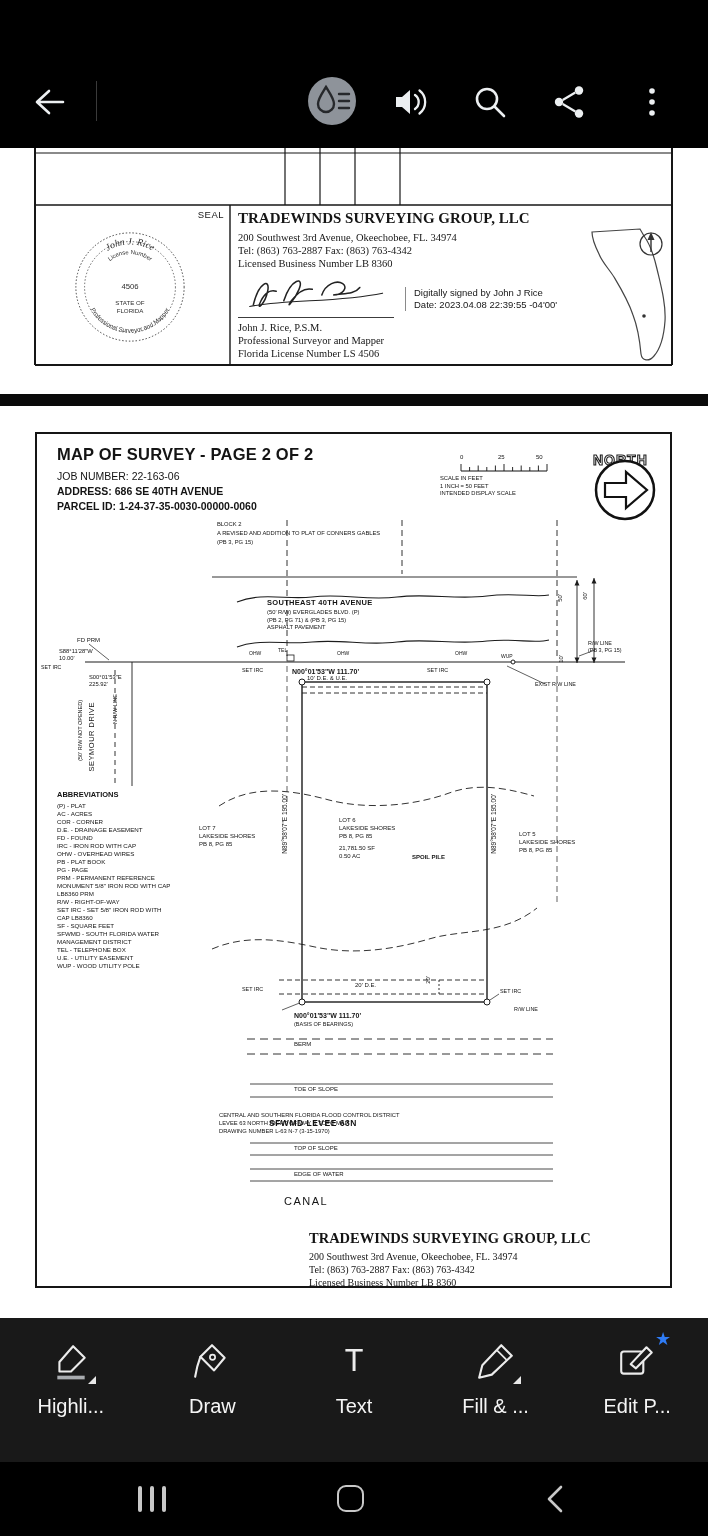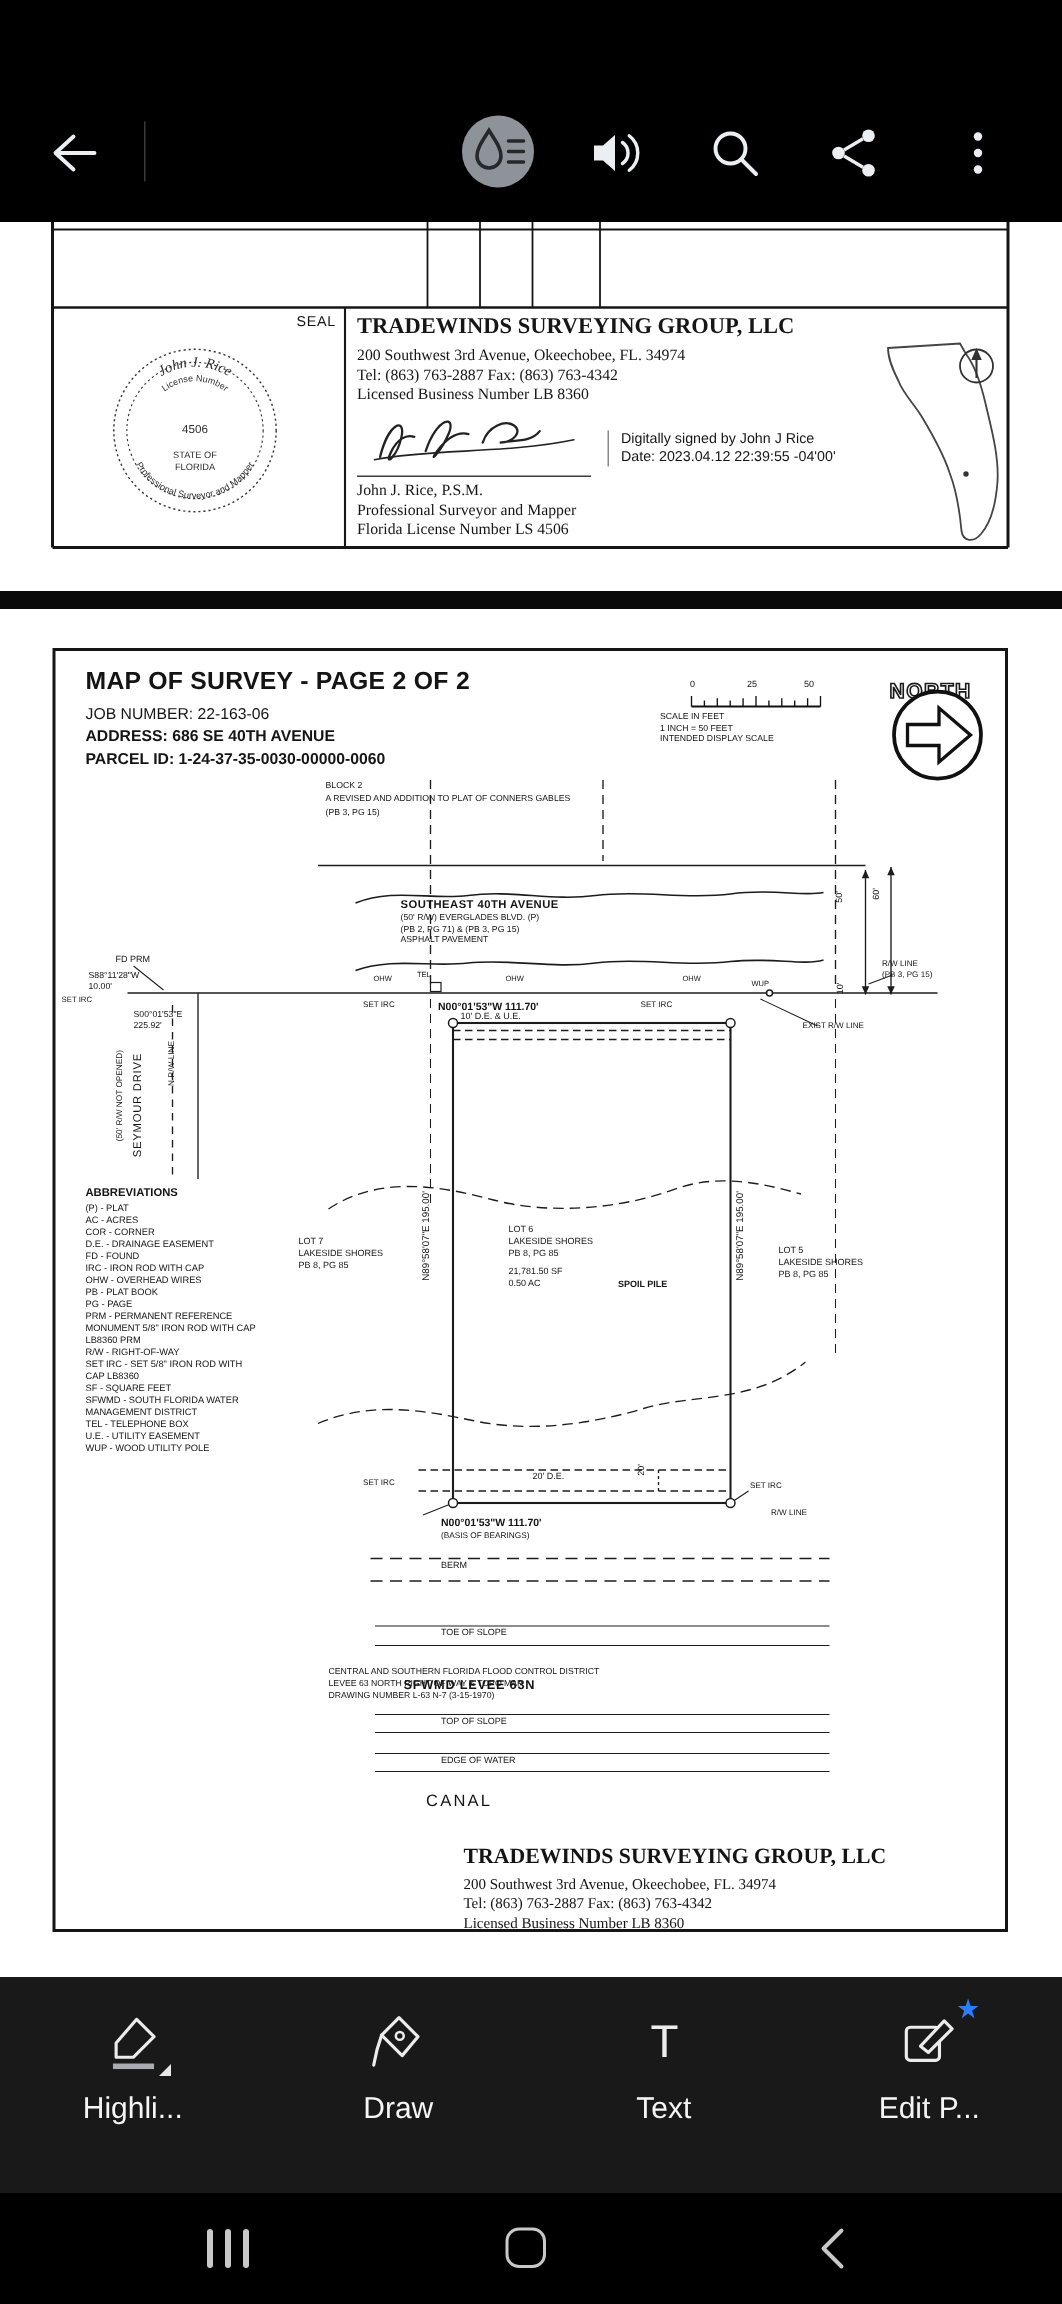--- a/index.html
+++ b/index.html
@@ -142,21 +142,21 @@
     <svg class="abspos" style="left:242px;top:126px" width="152" height="44" viewBox="0 0 160 46">
       <g stroke="#222" stroke-width="1.6" fill="none" stroke-linecap="round">
         <path d="M12,32 C18,8 30,4 27,18 C24,32 14,40 20,28 C24,20 30,16 36,18"></path>
         <path d="M44,28 C52,4 66,2 60,16 C55,28 45,38 52,28 C58,20 66,14 74,16"></path>
         <path d="M84,22 C88,10 100,6 106,10 C112,14 106,22 96,22 C106,20 118,22 124,14"></path>
         <path d="M8,34 C50,26 100,30 148,20" stroke-width="1.1"></path>
       </g>
     </svg>
 
     <div class="p1t" style="left:405px;top:139px;font-size:9.5px;line-height:12px;border-left:1.5px solid #8a8a8a;padding-left:8px">Digitally signed by John J Rice
-Date: 2023.04.12 22:39:55 -04'00'</div>
+Date: 2023.04.08 22:39:55 -04'00'</div>
 
     <div class="abspos" style="left:238px;top:169px;width:156px;height:1px;background:#3c3c3c"></div>
 
     <div class="p1t serif" style="left:238px;top:174px;font-size:10.5px">John J. Rice, P.S.M.</div>
     <div class="p1t serif" style="left:238px;top:187px;font-size:10.5px">Professional Surveyor and Mapper</div>
     <div class="p1t serif" style="left:238px;top:200px;font-size:10.5px">Florida License Number LS 4506</div>
 
     <svg class="abspos" style="left:588px;top:76px" width="84" height="142" viewBox="0 0 84 142">
       <path d="M4,8 L52,5 L56,12 C62,20 66,32 69,45 C73,62 78,80 77,97 C76,111 73,124 66,132 C61,138 54,137 53,130 C52,119 50,104 45,91 C40,76 32,63 26,53 C21,45 14,38 11,30 C8,24 4,16 4,8 Z" fill="none" stroke="#444" stroke-width="1.2"></path>
       <circle cx="63" cy="20" r="11" fill="none" stroke="#333" stroke-width="1.2"></circle>
@@ -385,20 +385,30 @@
 
     <div class="tool">
       <div class="icw">
         <svg width="40" height="40" viewBox="0 0 38 38">
           <text x="19" y="28" font-size="29" text-anchor="middle" fill="#ececec" font-family="Liberation Sans, sans-serif">T</text>
         </svg>
       </div>
       <span class="lbl">Text</span>
     </div>
 
+    <div class="tool">
+      <div class="icw">
+        <svg width="40" height="40" viewBox="0 0 38 38">
+          <path d="M24,3 L34,13 L15,31 L3,34 L6,22 Z" stroke="#ececec" stroke-width="2" fill="none" stroke-linejoin="round"></path>
+          <path d="M20,8 L29,17" stroke="#ececec" stroke-width="1.6"></path>
+        </svg>
+        <span class="corner-tri"></span>
+      </div>
+      <span class="lbl">Fill &amp; ...</span>
+    </div>
 
     <div class="tool">
       <div class="icw">
         <svg width="40" height="40" viewBox="0 0 38 38">
           <rect x="4" y="9" width="21" height="21" rx="2.5" stroke="#ececec" stroke-width="2" fill="none"></rect>
           <path d="M13,21 L28,5 L33,10 L18,25 Z" stroke="#ececec" stroke-width="2" fill="#191919" stroke-linejoin="round"></path>
         </svg>
         <span class="star-badge">★</span>
       </div>
       <span class="lbl">Edit P...</span>

